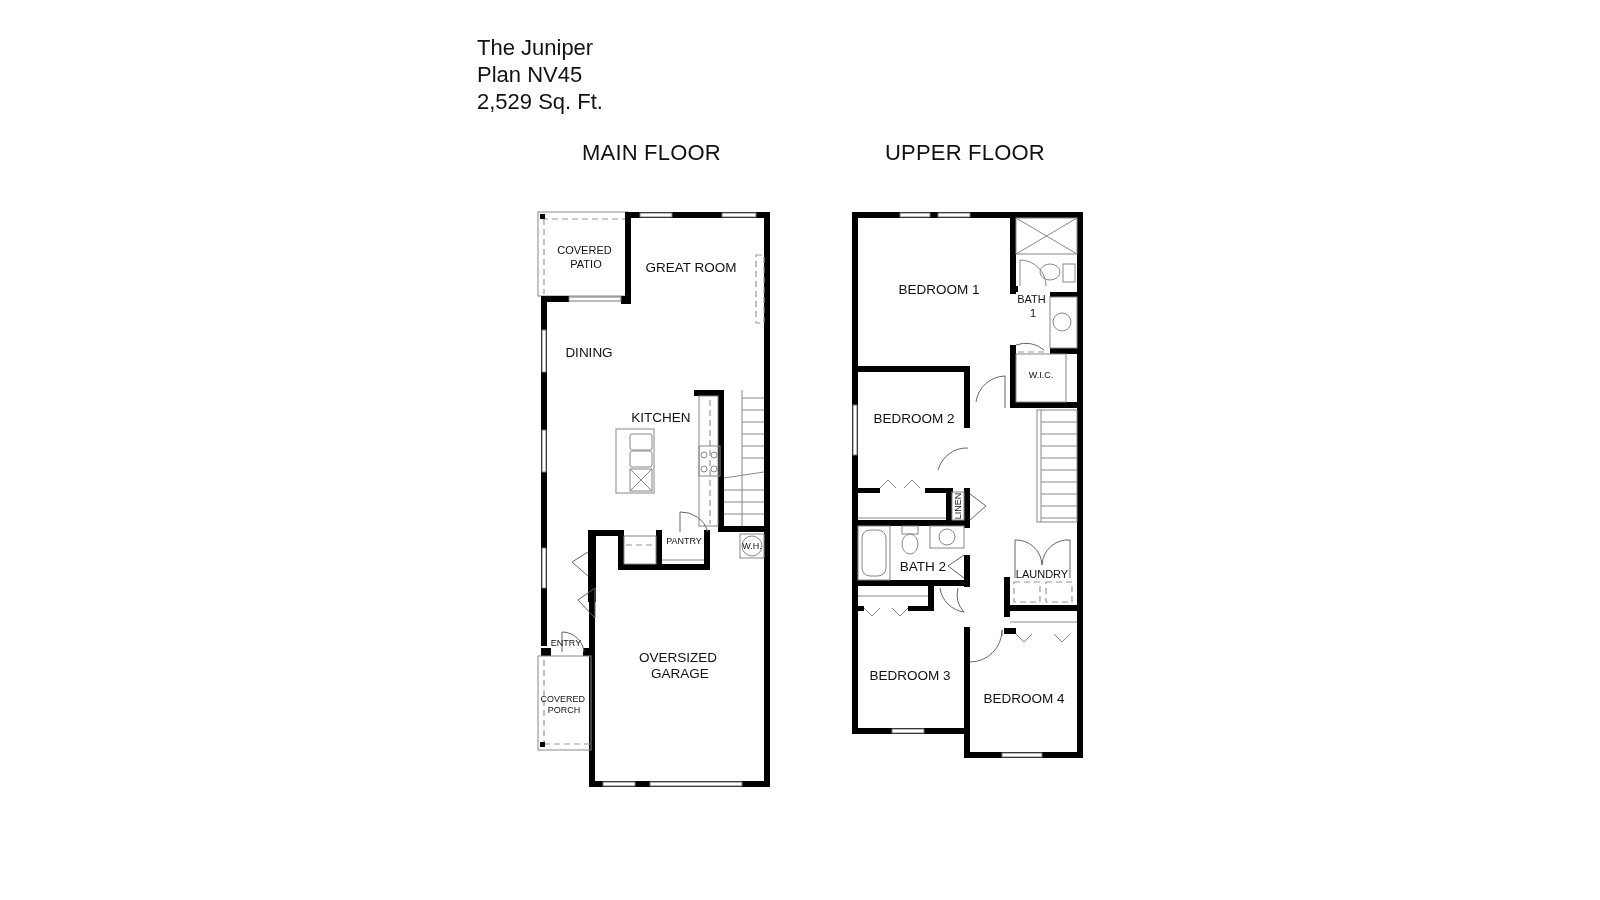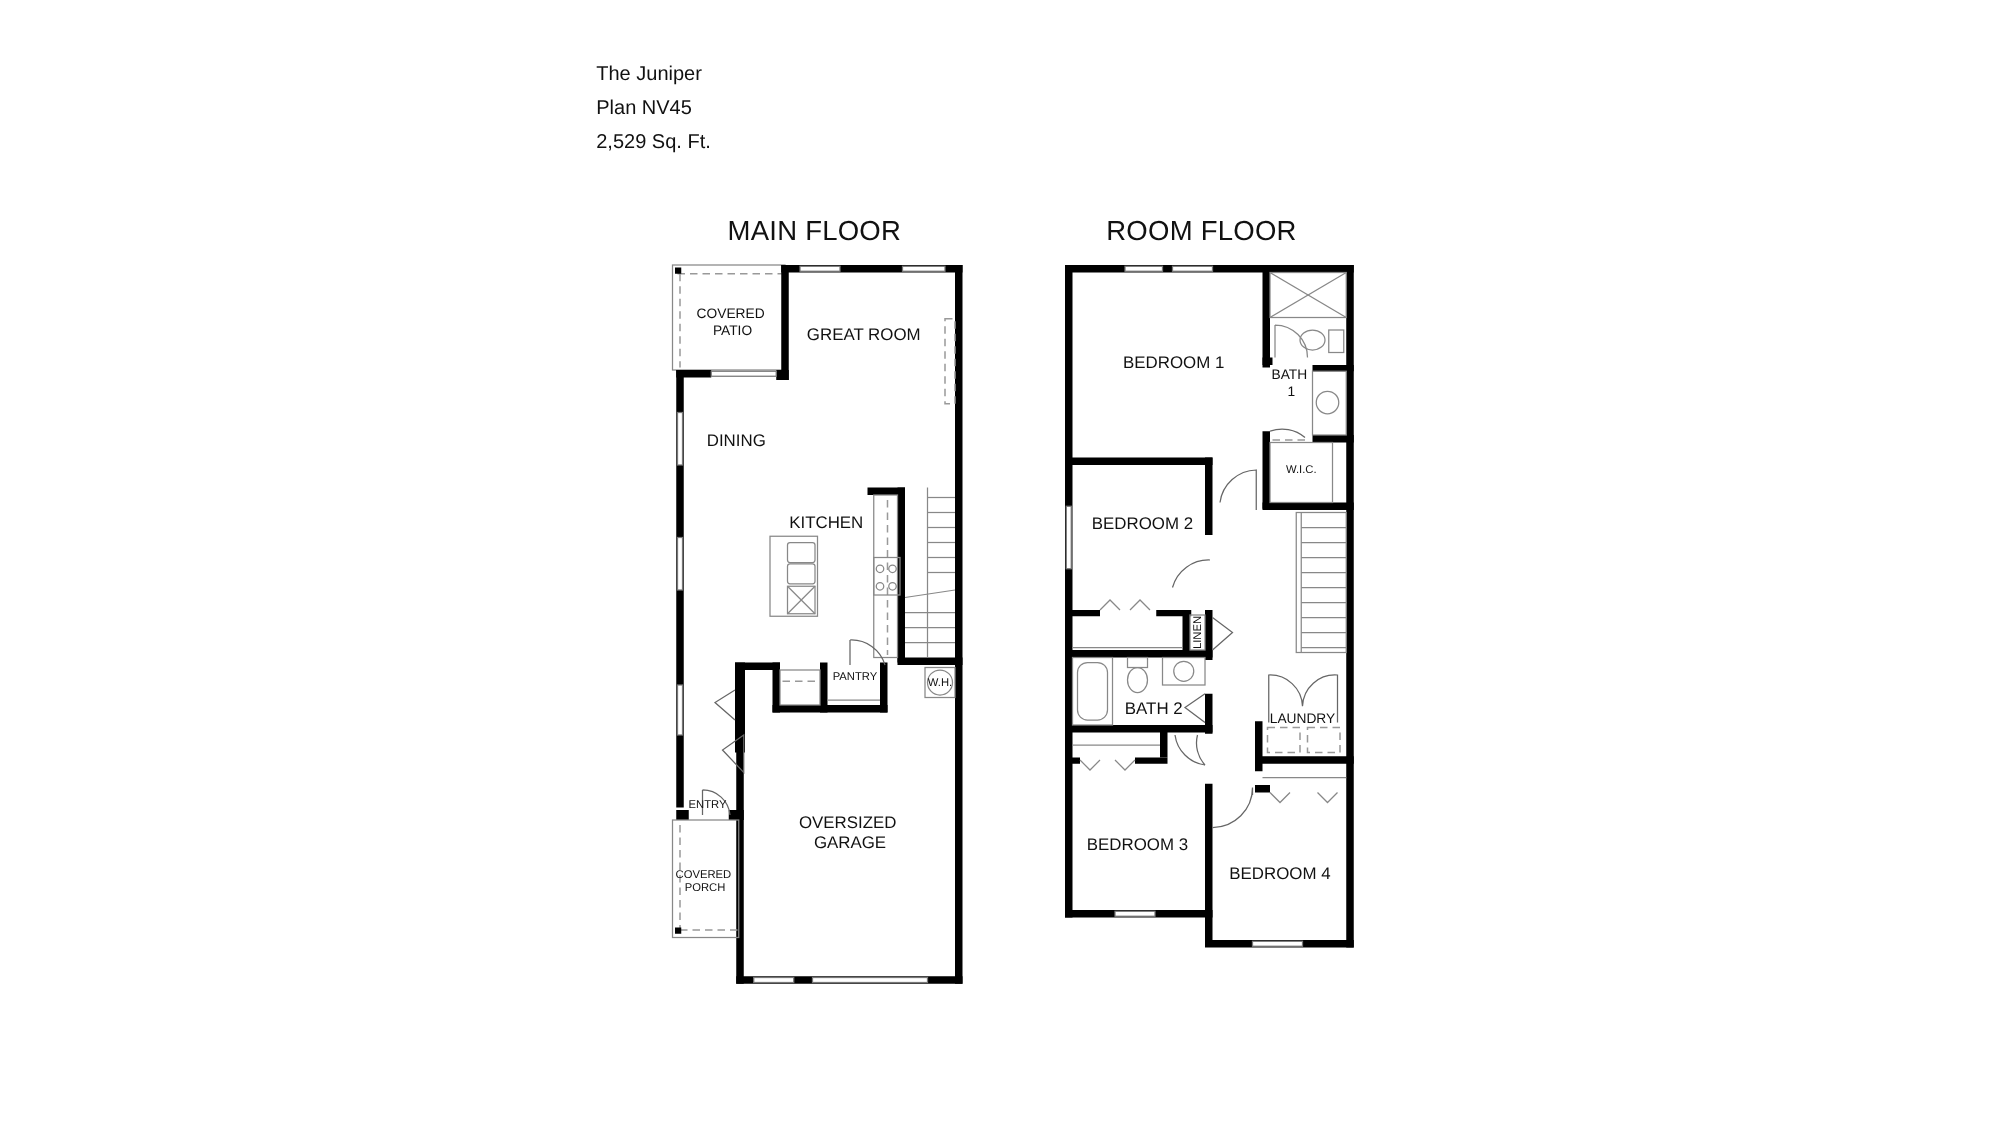--- a/index.html
+++ b/index.html
@@ -1,20 +1,20 @@
 <!DOCTYPE html>
 <html><head>
 <meta charset="utf-8">
 <style>
   html, body { margin: 0; padding: 0; background: #ffffff; }
   body { width: 1600px; height: 900px; position: relative; overflow: hidden;
          font-family: "Liberation Sans", "DejaVu Sans", sans-serif; color: #111; }
-  .plan-info { position: absolute; left: 477px; top: 46px; font-size: 16px; line-height: 27px; }
+  .plan-info { position: absolute; left: 477px; top: 34px; font-size: 22px; line-height: 27px; }
   .plan-info div { white-space: nowrap; }
-  .floor-title { position: absolute; top: 140px; font-size: 22px; letter-spacing: 0.2px; white-space: nowrap; margin-top: 32px; }
+  .floor-title { position: absolute; top: 140px; font-size: 22px; letter-spacing: 0.2px; white-space: nowrap; }
   #main-title { left: 582px; }
   #upper-title { left: 885px; }
   svg.plan { position: absolute; left: 0; top: 0; }
   .wall { fill: #000; }
   .thin { fill: none; stroke: #888; stroke-width: 1; }
   .thin-dk { fill: none; stroke: #666; stroke-width: 1; }
   .dash { fill: none; stroke: #999; stroke-width: 1.2; stroke-dasharray: 6 4; }
   .win { fill: #fff; stroke: #777; stroke-width: 1; }
   .lbl { font-family: "Liberation Sans", "DejaVu Sans", sans-serif; fill: #111; text-anchor: middle; }
   .lbl-lg { font-size: 13.5px; }
@@ -24,21 +24,21 @@
 </head>
 <body>
 
 <div class="plan-info">
   <div>The Juniper</div>
   <div>Plan NV45</div>
   <div>2,529 Sq. Ft.</div>
 </div>
 
 <div class="floor-title" id="main-title">MAIN FLOOR</div>
-<div class="floor-title" id="upper-title">ROOM FLOOR</div>
+<div class="floor-title" id="upper-title">UPPER FLOOR</div>
 
 <svg class="plan" width="1600" height="900" viewBox="0 0 1600 900">
 
   <g>
 
     <g>
       <rect class="thin" x="538" y="212" width="90" height="84"></rect>
       <line class="dash" x1="542" y1="219" x2="626" y2="219"></line>
       <line class="dash" x1="544" y1="219" x2="544" y2="294"></line>
       <rect class="wall" x="540" y="214" width="5" height="5"></rect>

